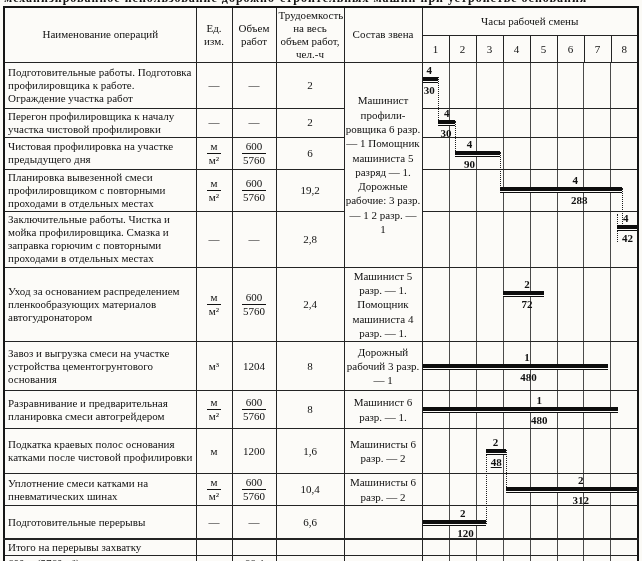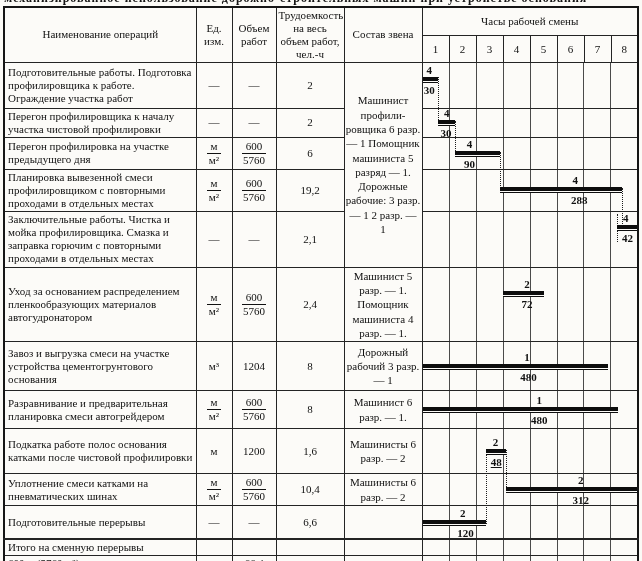--- a/index.html
+++ b/index.html
@@ -100,21 +100,21 @@
               <div class="gl" style="left: 75%;"></div>
               <div class="gl" style="left: 87.5%;"></div>
               <div class="bar" style="left: 7.25%; width: 7.75%; top: 11.5px;"></div>
               <div class="glbl" style="left: 11.25%; top: -1.5px;">4</div>
               <div class="glbl" style="left: 11%; top: 18.5px;">30</div>
               <div class="conn" style="left: 15%; top: 12px; height: 34px;"></div>
             </div>
           </td>
         </tr>
         <tr style="height: 32px;">
-          <td class="name">Перегон профилировка на участке предыдущего дня</td>
+          <td class="name">Чистовая профилировка на участке предыдущего дня</td>
           <td class="val">
             <span class="ft">м</span>
             <span class="fb">м²</span>
           </td>
           <td class="val">
             <span class="ft">600</span>
             <span class="fb">5760</span>
           </td>
           <td class="val">6</td>
           <td class="gantt" colspan="8">
@@ -157,21 +157,21 @@
               <div class="glbl" style="left: 71.25%; top: 4.5px;">4</div>
               <div class="glbl" style="left: 73.125%; top: 24.5px;">288</div>
               <div class="conn" style="left: 93.125%; top: 18px; height: 42px;"></div>
             </div>
           </td>
         </tr>
         <tr style="height: 56px;">
           <td class="name">Заключительные работы. Чистка и мойка профилировщика. Смазка и заправка горючим с повторными проходами в отдельных местах</td>
           <td class="val">—</td>
           <td class="val">—</td>
-          <td class="val">2,1</td>
+          <td class="val">2,8</td>
           <td class="gantt" colspan="8">
             <div class="gw">
               <div class="gl" style="left: 12.5%;"></div>
               <div class="gl" style="left: 25%;"></div>
               <div class="gl" style="left: 37.5%;"></div>
               <div class="gl" style="left: 50%;"></div>
               <div class="gl" style="left: 62.5%;"></div>
               <div class="gl" style="left: 75%;"></div>
               <div class="gl" style="left: 87.5%;"></div>
               <div class="bar" style="left: 90.625%; width: 9.375%; top: 13px;"></div>
@@ -250,21 +250,21 @@
               <div class="gl" style="left: 62.5%;"></div>
               <div class="gl" style="left: 75%;"></div>
               <div class="gl" style="left: 87.5%;"></div>
               <div class="bar" style="left: 0%; width: 91.25%; top: 16px;"></div>
               <div class="glbl" style="left: 54.375%; top: 3px;">1</div>
               <div class="glbl" style="left: 54.375%; top: 23px;">480</div>
             </div>
           </td>
         </tr>
         <tr style="height: 45px;">
-          <td class="name">Подкатка работе полос основания катками после чистовой профилировки</td>
+          <td class="name">Подкатка краевых полос основания катками после чистовой профилировки</td>
           <td class="val">м</td>
           <td class="val">1200</td>
           <td class="val">1,6</td>
           <td class="crew">Машинисты 6 разр. — 2</td>
           <td class="gantt" colspan="8">
             <div class="gw">
               <div class="gl" style="left: 12.5%;"></div>
               <div class="gl" style="left: 25%;"></div>
               <div class="gl" style="left: 37.5%;"></div>
               <div class="gl" style="left: 50%;"></div>
@@ -321,21 +321,21 @@
               <div class="gl" style="left: 62.5%;"></div>
               <div class="gl" style="left: 75%;"></div>
               <div class="gl" style="left: 87.5%;"></div>
               <div class="bar" style="left: 0%; width: 29.375%; top: 13.5px;"></div>
               <div class="glbl" style="left: 18.75%; top: 0.5px;">2</div>
               <div class="glbl" style="left: 20%; top: 20.5px;">120</div>
             </div>
           </td>
         </tr>
         <tr class="sum sub" style="height: 14px;">
-          <td class="name">Итого на сменную перерывы</td>
+          <td class="name">Итого на перерывы захватку</td>
           <td class="val"></td>
           <td class="val"></td>
           <td class="val"></td>
           <td class="crew"></td>
           <td class="gantt" colspan="8">
             <div class="gw">
               <div class="gl" style="left: 12.5%;"></div>
               <div class="gl" style="left: 25%;"></div>
               <div class="gl" style="left: 37.5%;"></div>
               <div class="gl" style="left: 50%;"></div>

